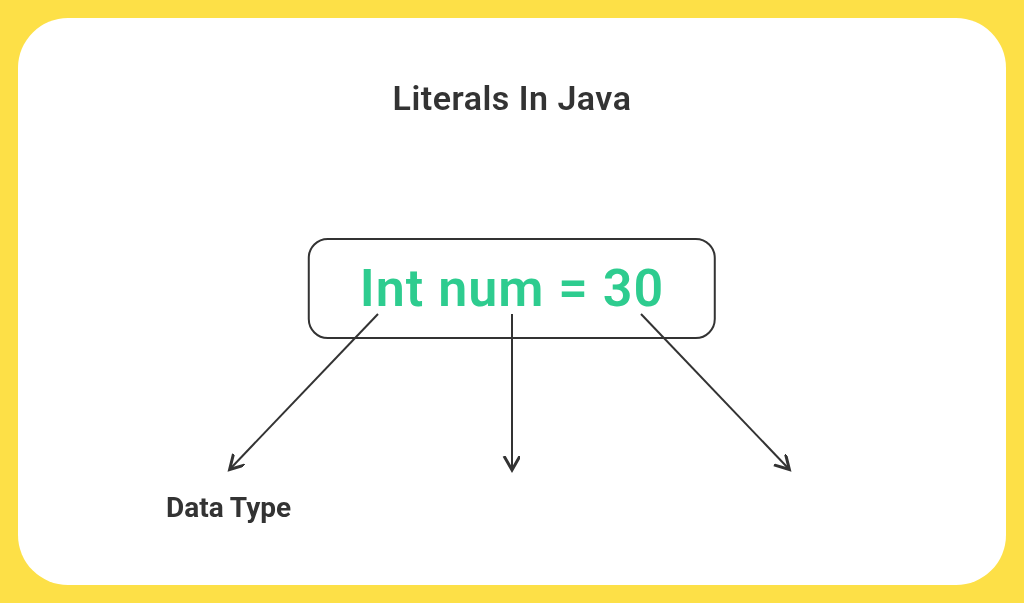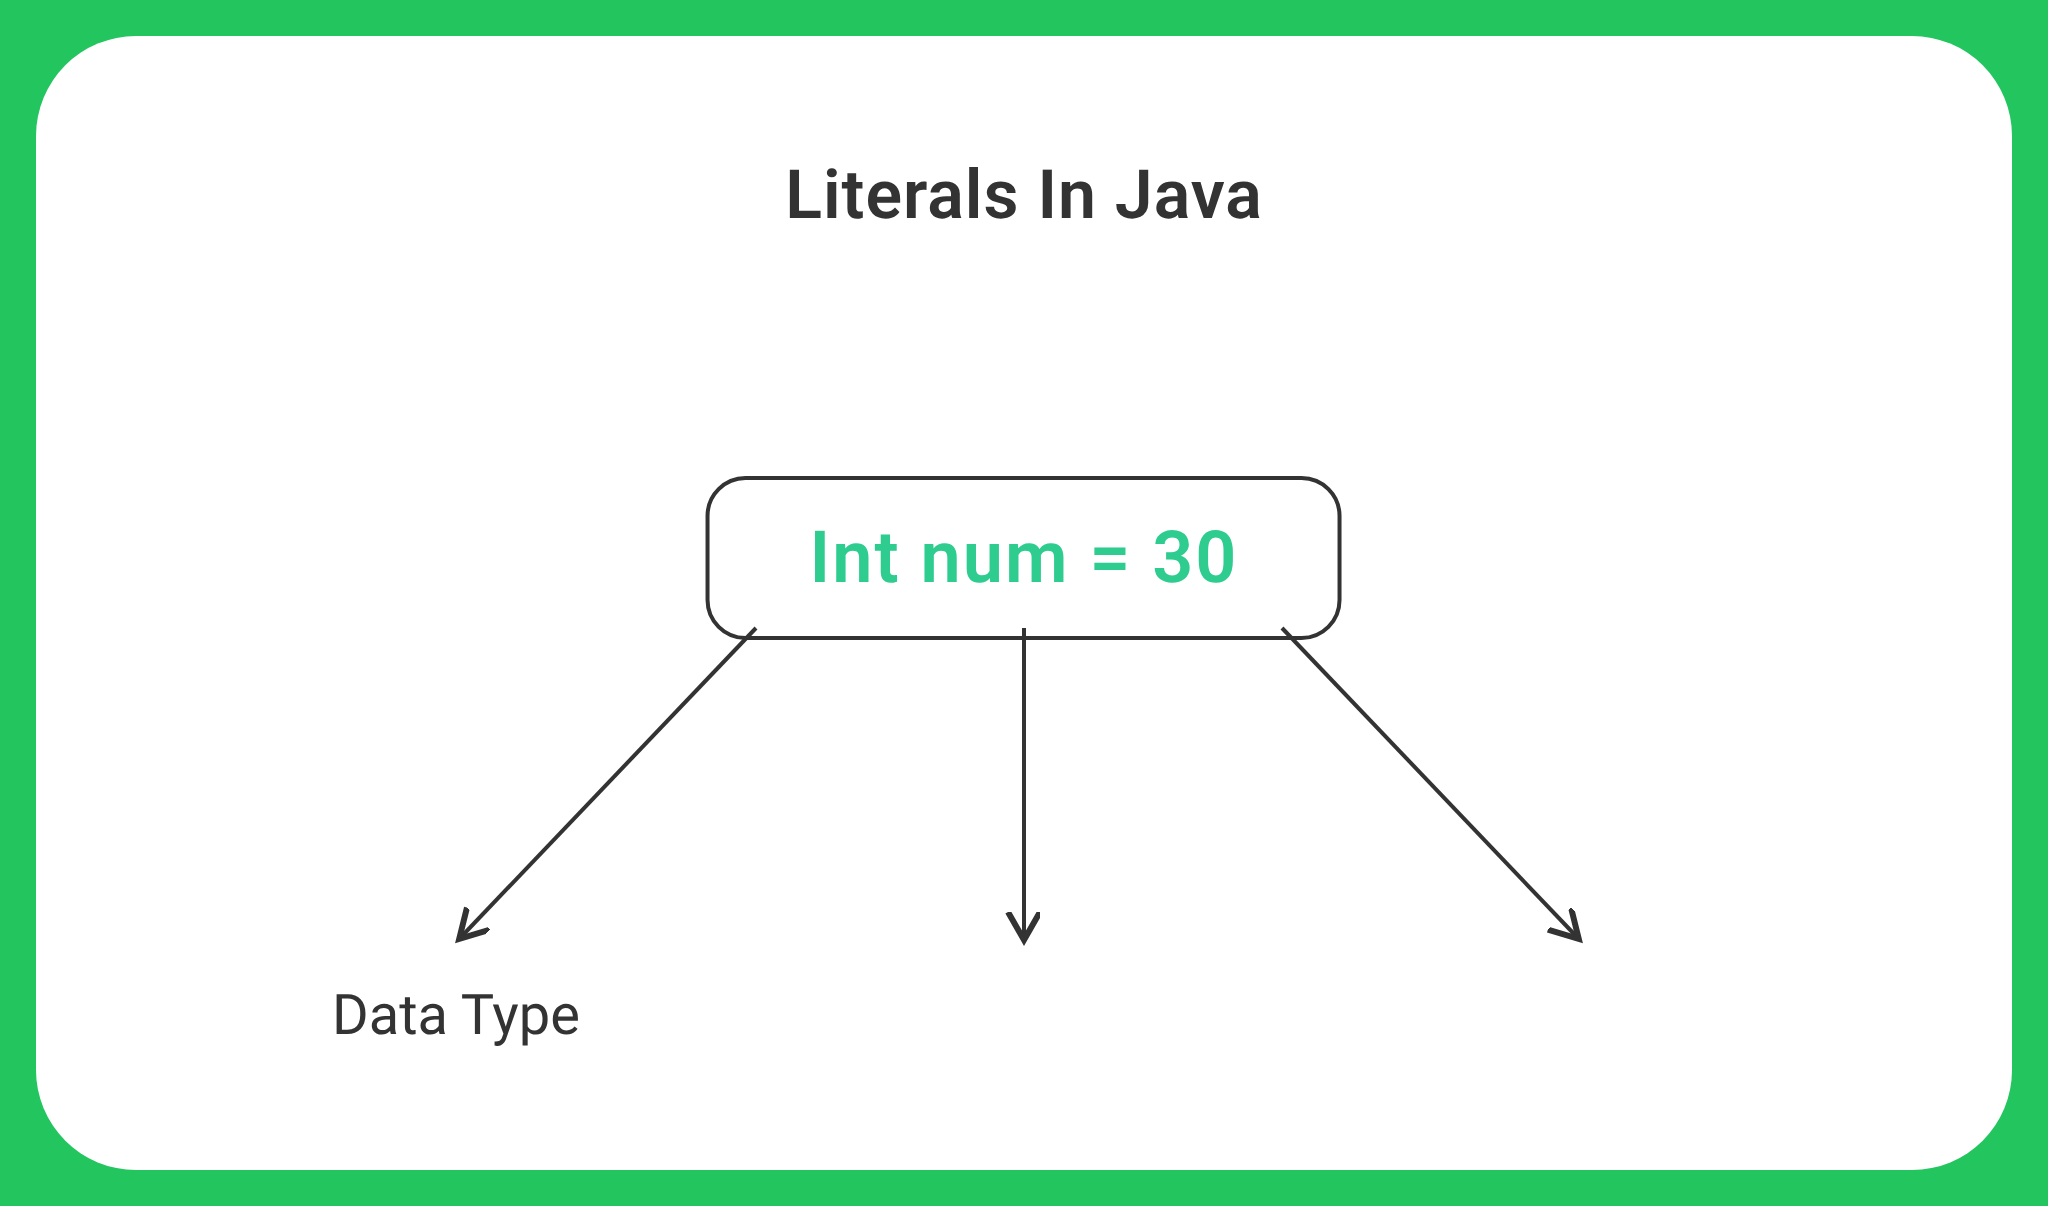--- a/index.html
+++ b/index.html
@@ -11,21 +11,21 @@
     body {
       width: 1024px;
       height: 603px;
       font-family: -apple-system, BlinkMacSystemFont, "Segoe UI", Roboto, "Helvetica Neue", Arial, sans-serif;
       background: #ffffff;
     }
     
     .outer-frame {
       width: 1024px;
       height: 603px;
-      background: #22c55e;
+      background: #fde047;
       padding: 18px;
     }
     
     .inner-frame {
       width: 100%;
       height: 100%;
       background: #ffffff;
       border-radius: 50px;
       position: relative;
     }
@@ -46,39 +46,39 @@
       top: 220px;
       left: 50%;
       transform: translateX(-50%);
       border: 2px solid #333333;
       border-radius: 20px;
       padding: 18px 50px;
       white-space: nowrap;
     }
     
     .code-text {
-      font-size: 36px;
+      font-size: 52px;
       font-weight: 600;
       color: #2ecc8f;
       letter-spacing: 1px;
     }
     
     .arrows-svg {
       position: absolute;
       top: 0;
       left: 0;
       width: 100%;
       height: 100%;
       pointer-events: none;
     }
     
     .label {
       position: absolute;
       font-size: 28px;
-      font-weight: 400;
+      font-weight: 700;
       color: #333333;
       white-space: nowrap;
     }
     
     .label-datatype {
       top: 473px;
       left: 148px;
     }
     
     .label-variable {

